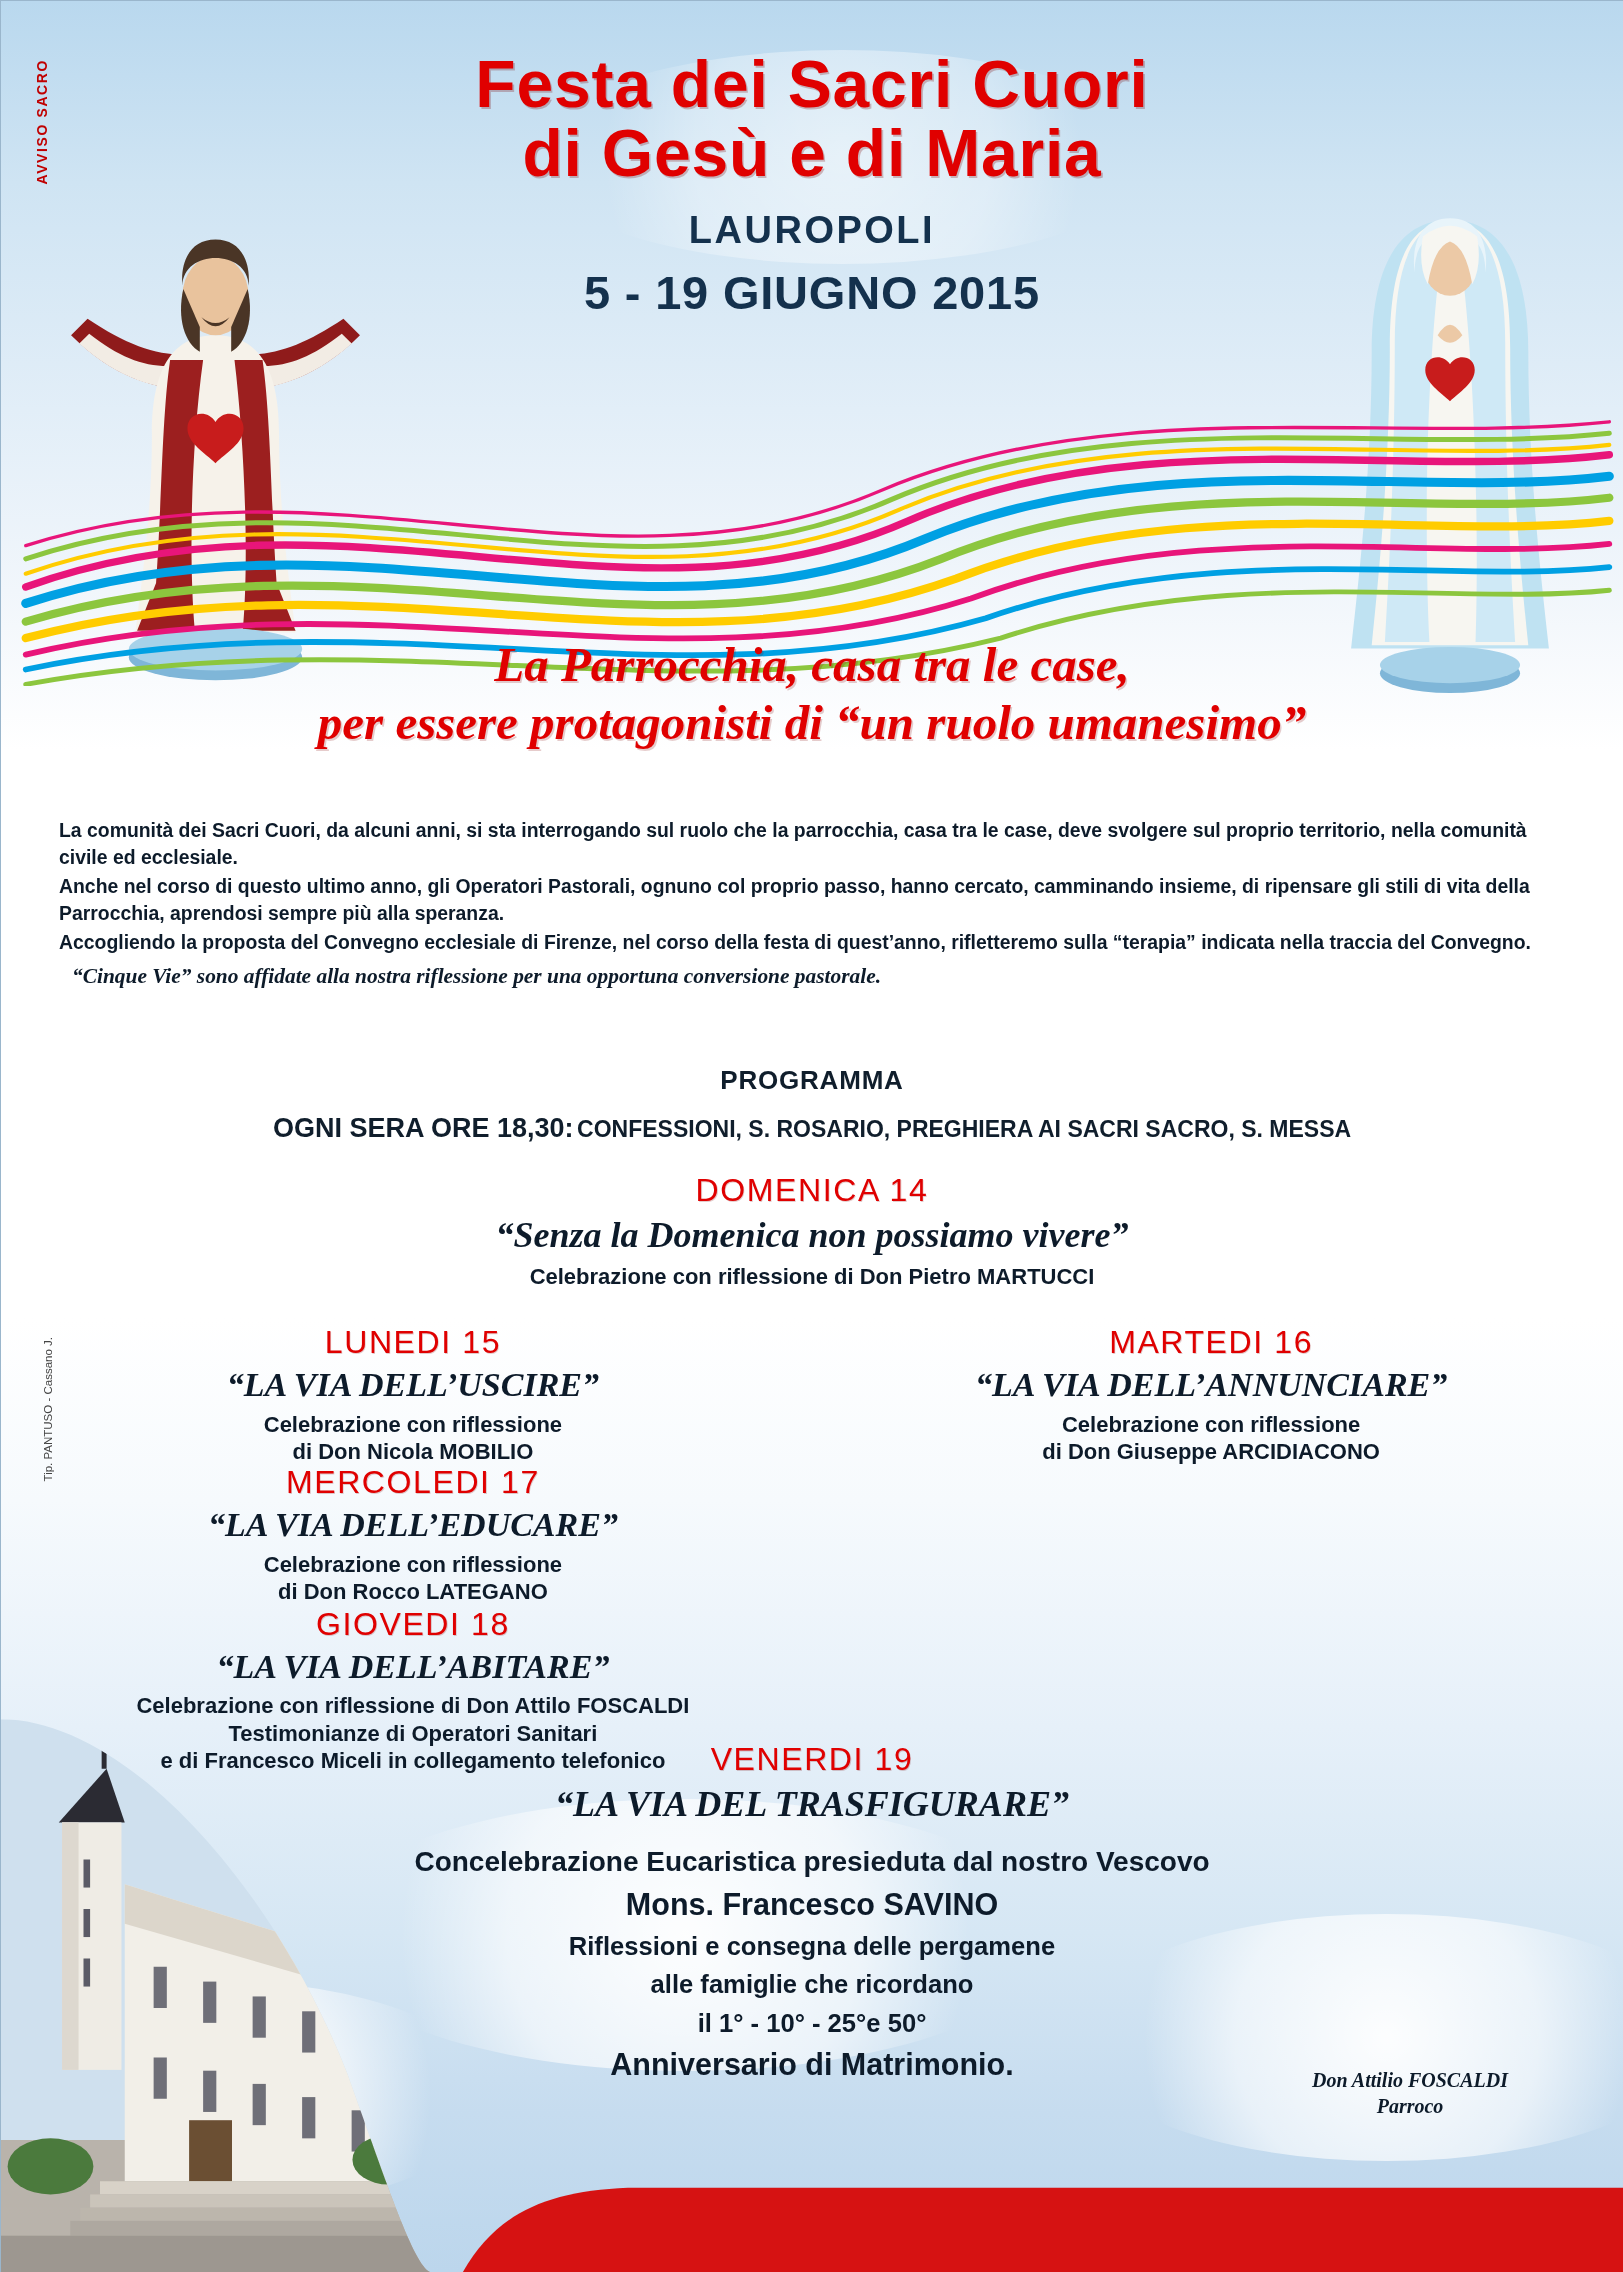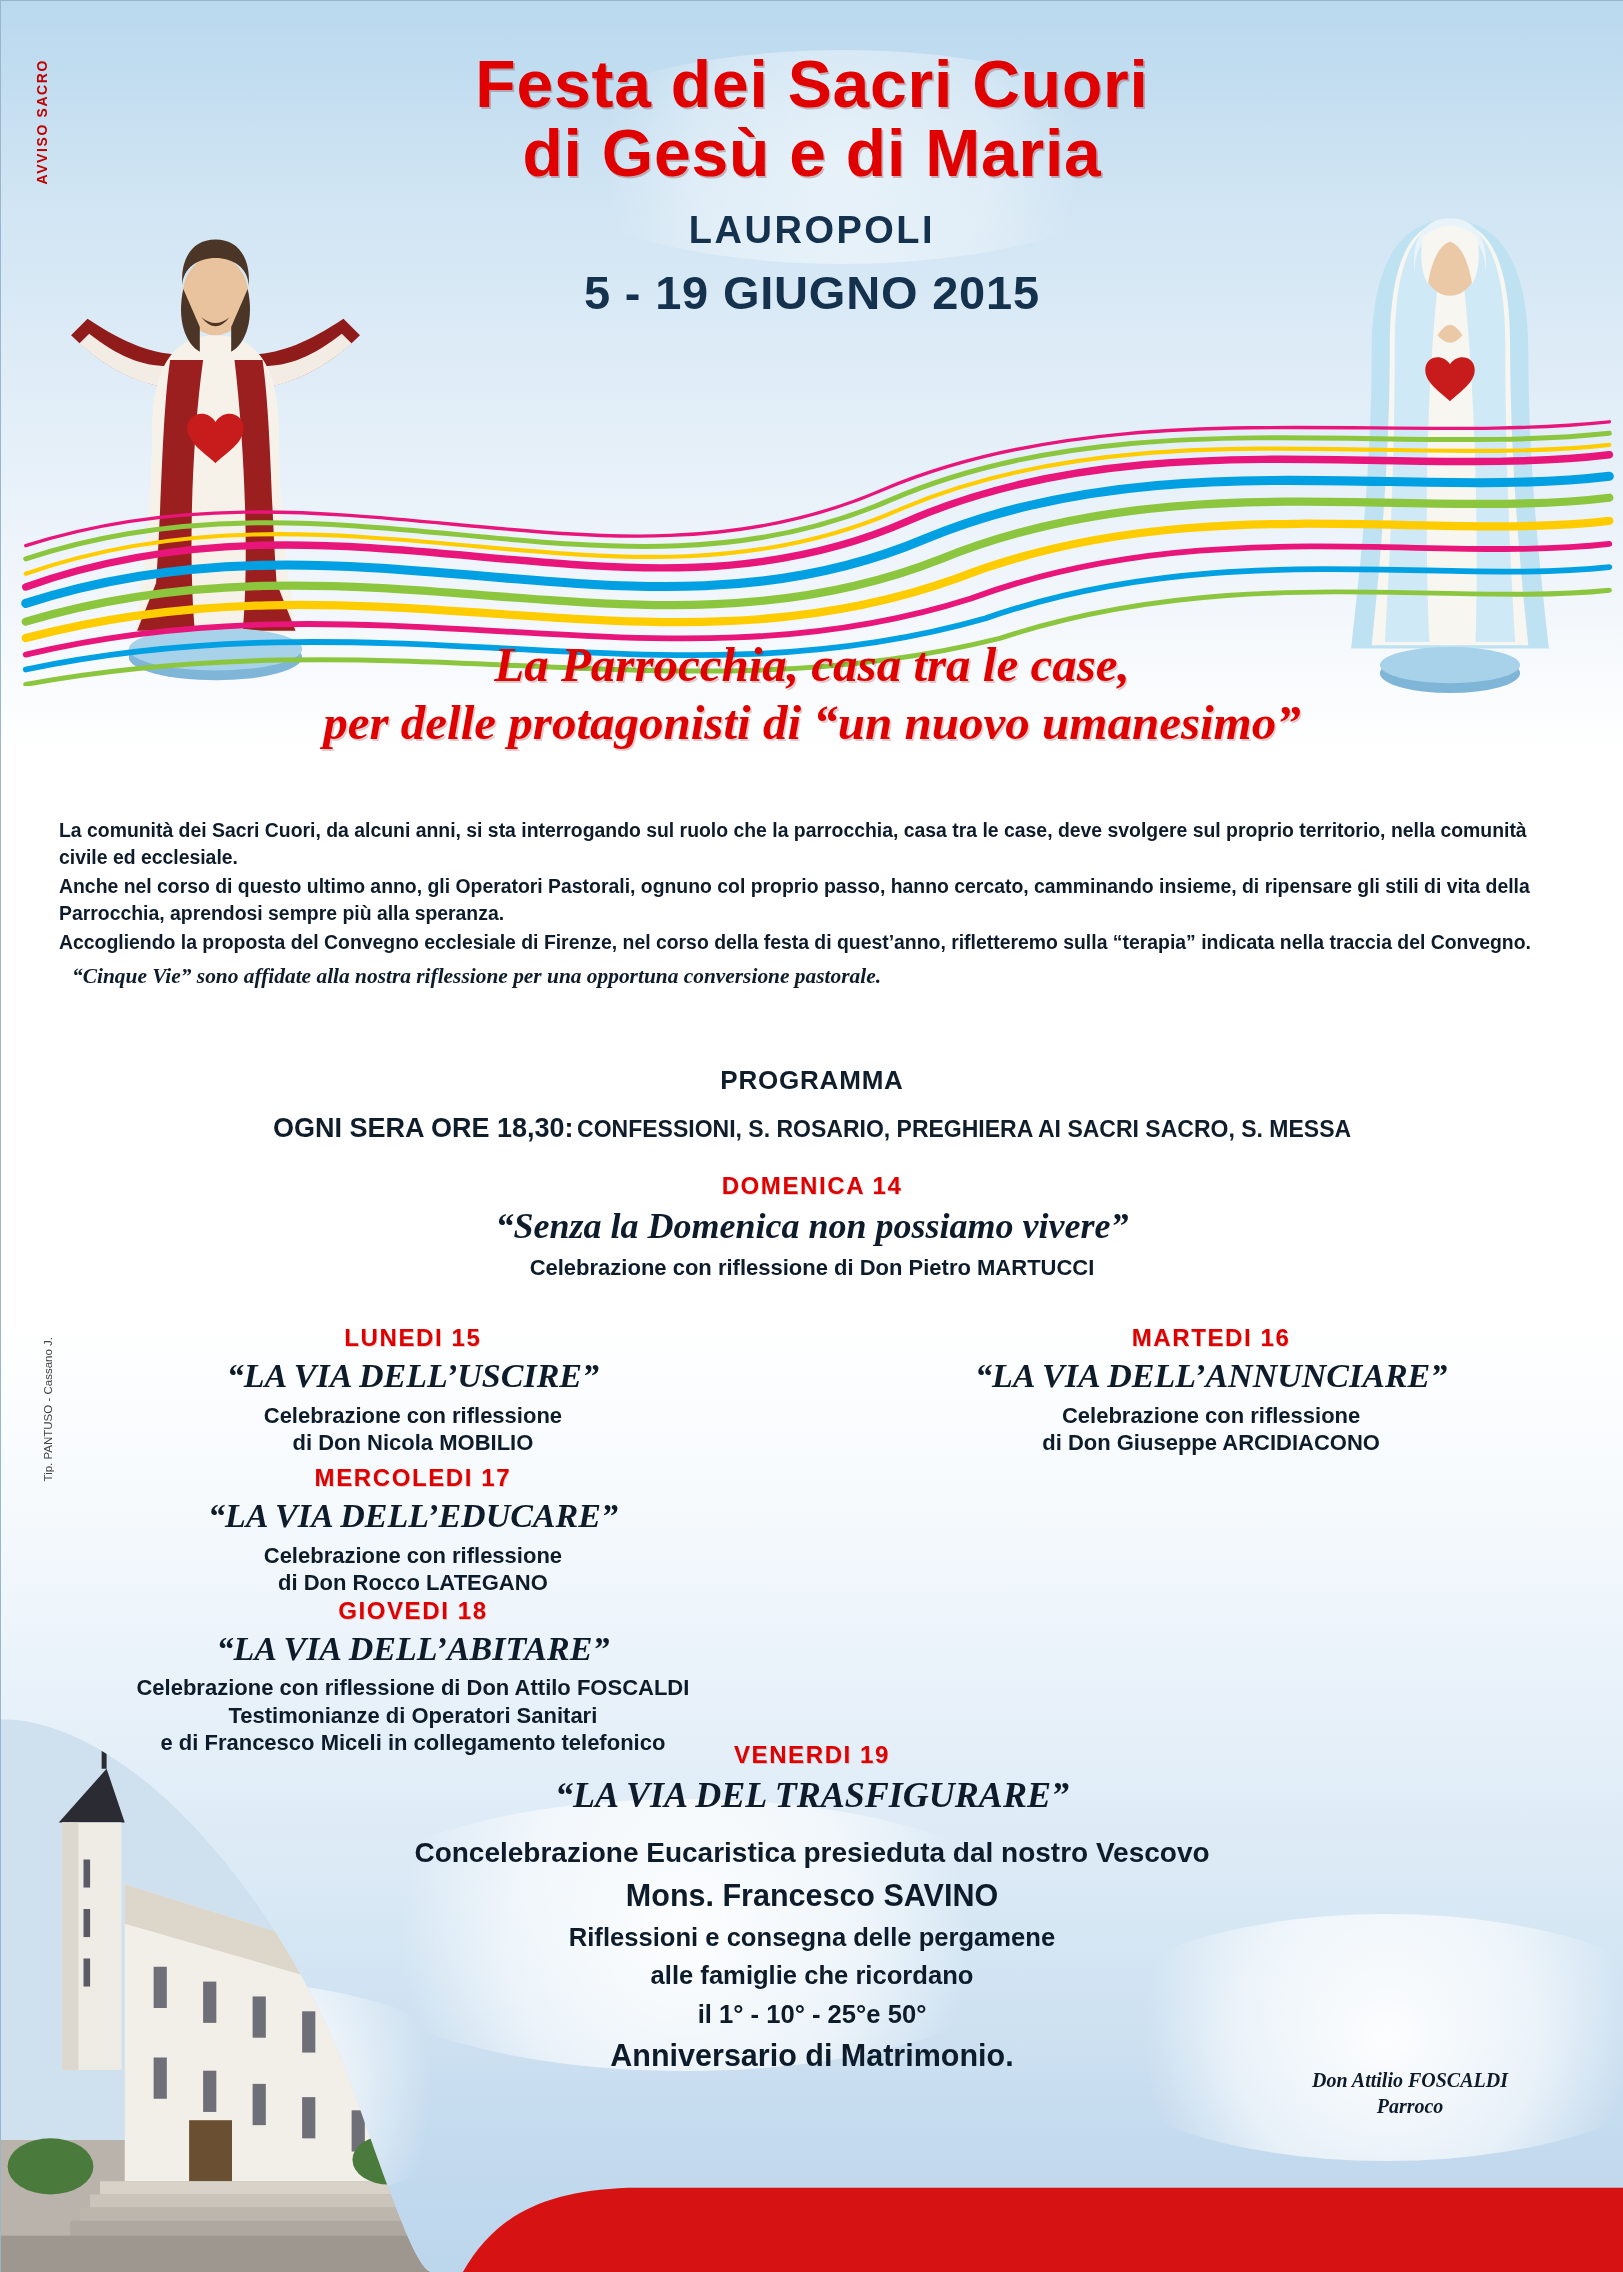--- a/index.html
+++ b/index.html
@@ -172,22 +172,22 @@
     font-size: 27px;
     font-weight: bold;
   }
   .prog-every .rest {
     font-size: 23px;
     font-weight: bold;
   }
 
   .day-title {
     color: #e00000;
-    font-weight: bold;
-    font-size: 24px;
+    font-weight: normal;
+    font-size: 32px;
     letter-spacing: 1.6px;
     text-shadow: 0.8px 0.8px 0 rgba(120,0,0,0.2);
   }
   .day-theme {
     font-family: "Liberation Serif", serif;
     font-style: italic;
     font-weight: bold;
     color: #0d1b2a;
     font-size: 34px;
     margin-top: 5px;
@@ -351,21 +351,21 @@
         <path d="M30 196 C410 70 744 272 1080 124 C1360 4 1690 72 1950 44" stroke="#8cc63e" stroke-width="6"></path>
         <path d="M30 214 C415 80 752 286 1090 136 C1370 16 1696 86 1950 58" stroke="#ffcc00" stroke-width="5"></path>
         <path d="M30 180 C405 60 736 258 1070 112 C1350 -6 1684 58 1950 30" stroke="#e8157a" stroke-width="4"></path>
         <path d="M30 348 C480 266 820 390 1212 292 C1492 200 1760 254 1950 234" stroke="#8cc63e" stroke-width="6"></path>
       </g>
     </svg>
   </div>
 
   <div class="motto">
     <div>La Parrocchia, casa tra le case,</div>
-    <div>per delle protagonisti di “un nuovo umanesimo”</div>
+    <div>per essere protagonisti di “un ruolo umanesimo”</div>
   </div>
 
   <div class="intro">
     <p>La comunità dei Sacri Cuori, da alcuni anni, si sta interrogando sul ruolo che la parrocchia, casa tra le case, deve svolgere sul proprio territorio, nella comunità civile ed ecclesiale.</p>
     <p>Anche nel corso di questo ultimo anno, gli Operatori Pastorali, ognuno col proprio passo, hanno cercato, camminando insieme, di ripensare gli stili di vita della Parrocchia, aprendosi sempre più alla speranza.</p>
     <p>Accogliendo la proposta del Convegno ecclesiale di Firenze, nel corso della festa di quest’anno, rifletteremo sulla “terapia” indicata nella traccia del Convegno.</p>
     <p class="five-vie">“Cinque Vie” sono affidate alla nostra riflessione per una opportuna conversione pastorale.</p>
   </div>
 
   <div class="prog-title">PROGRAMMA</div>

